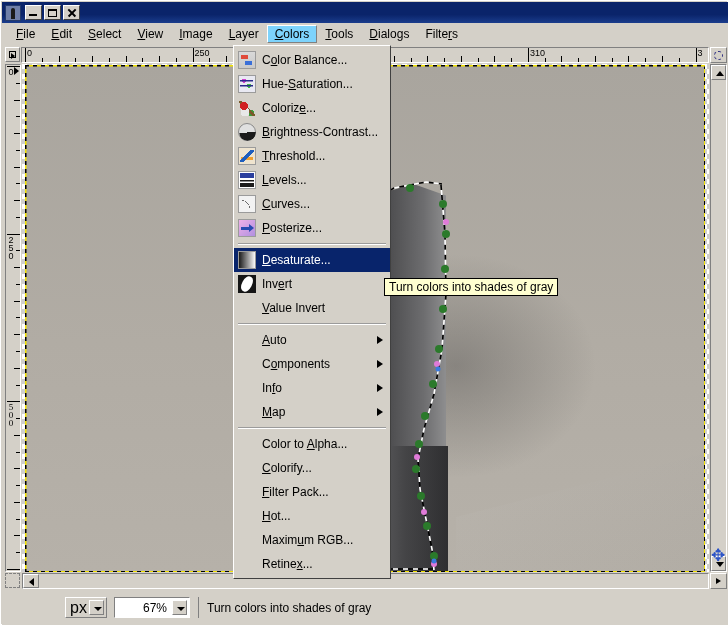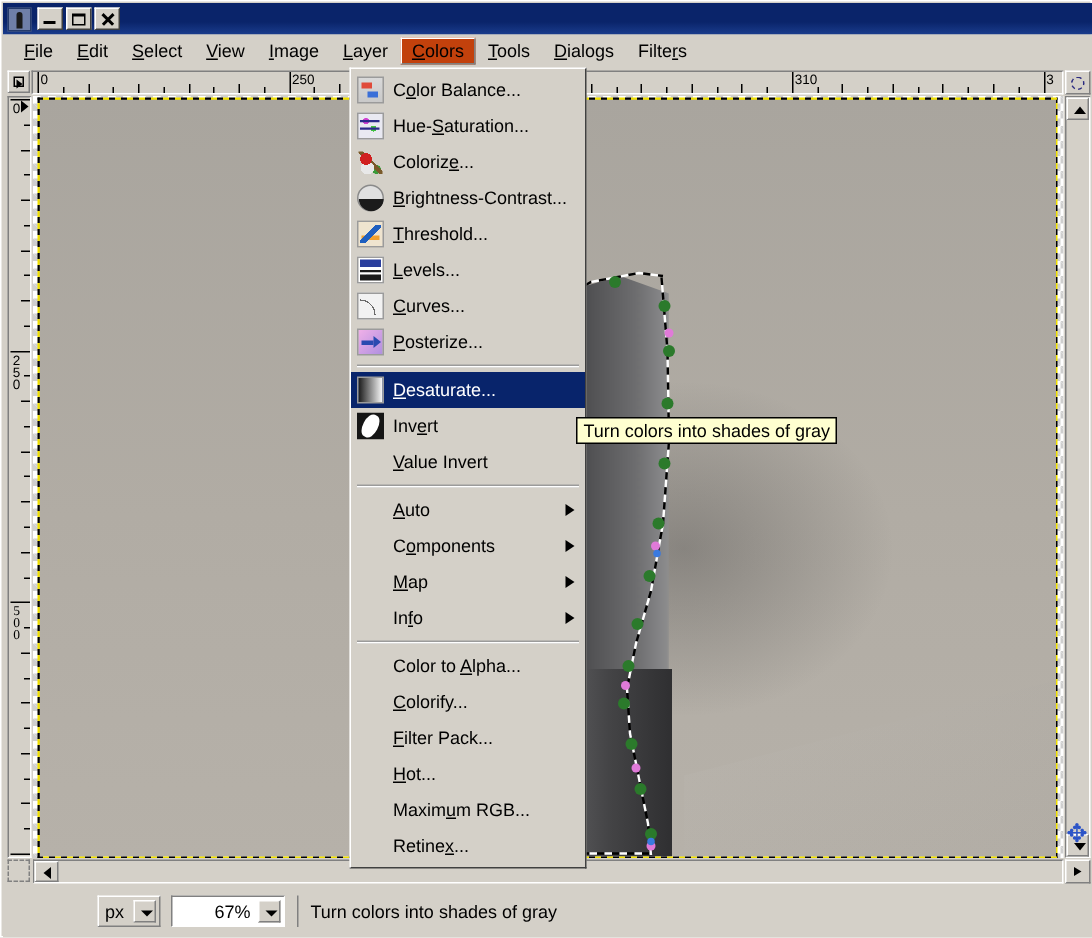--- a/index.html
+++ b/index.html
@@ -36,21 +36,21 @@
     border:1px solid #000;border-top-width:2px;box-sizing:border-box;}
   .tb-close i.a,.tb-close i.b{left:3px;top:6px;width:10px;height:1.6px;}
   .tb-close i.a{transform:rotate(45deg);}
   .tb-close i.b{transform:rotate(-45deg);}
 
   
   .menubar{position:absolute;left:1px;top:22px;width:726px;height:21px;
     background:#d4d0c8;display:flex;align-items:center;padding-left:6px;box-sizing:border-box;}
   .menubar .mi{padding:2px 8px;font-size:12px;color:#000;white-space:nowrap;}
   .menubar .mi.open{border:1px solid;border-color:#fff #808080 #808080 #fff;
-    background:#c2410c;padding:1px 7px;text-align:right;}
+    background:#7dd3fc;padding:1px 7px;text-align:right;}
   .u{text-decoration:underline;}
 
   
   .frame{position:absolute;left:1px;top:43px;width:726px;height:548px;background:#d4d0c8;}
 
   .corner-btn{position:absolute;left:3px;top:3px;width:15px;height:15px;
     background:#d4d0c8;border:1px solid;border-color:#fff #808080 #808080 #fff;box-sizing:border-box;}
   .corner-btn::after{content:"";position:absolute;left:3px;top:3px;width:7px;height:7px;
     border:1px solid #000;box-sizing:border-box;}
   .corner-btn::before{content:"";position:absolute;left:5px;top:4.5px;
@@ -112,21 +112,21 @@
   .arr{position:absolute;width:0;height:0;}
   .navbtn{position:absolute;left:708px;top:529px;width:17px;height:16px;
     background:#d4d0c8;border:1px solid;border-color:#fff #808080 #808080 #fff;box-sizing:border-box;}
   .leftbtm{position:absolute;left:3px;top:529px;width:15px;height:15px;
     background:#d4d0c8;border:1px dashed #808080;box-sizing:border-box;}
 
   
   .statusbar{position:absolute;left:1px;top:591px;width:726px;height:33px;background:#d4d0c8;}
   .unitsel{position:absolute;left:63px;top:5px;width:42px;height:21px;background:#d4d0c8;
     border:1px solid;border-color:#fff #808080 #808080 #fff;box-sizing:border-box;
-    display:flex;align-items:center;padding-left:4px;font-size:12px;}
+    display:flex;align-items:center;padding-left:4px;font-size:16px;}
   .dd{position:absolute;right:2px;top:2px;width:15px;height:15px;background:#d4d0c8;
     border:1px solid;border-color:#fff #808080 #808080 #fff;box-sizing:border-box;}
   .dd::after{content:"";position:absolute;left:3.5px;top:6px;
     border-left:4px solid transparent;border-right:4px solid transparent;border-top:4px solid #000;}
   .zoombox{position:absolute;left:112px;top:5px;width:76px;height:21px;background:#fff;
     border:1px solid;border-color:#808080 #fff #fff #808080;box-sizing:border-box;
     display:flex;align-items:center;justify-content:flex-end;padding-right:22px;font-size:12px;}
   .statustext{position:absolute;left:196px;top:5px;width:520px;height:21px;
     display:flex;align-items:center;font-size:12px;color:#000;
     border-left:1px solid #808080;padding-left:8px;box-sizing:border-box;}
@@ -478,27 +478,27 @@
       <div class="sep"></div>
       <div class="row noicon">
         <span class="lbl"><span class="u">A</span>uto</span>
         <span class="subarrow"></span>
       </div>
       <div class="row noicon">
         <span class="lbl">C<span class="u">o</span>mponents</span>
         <span class="subarrow"></span>
       </div>
       <div class="row noicon">
+        <span class="lbl">In<span class="u">f</span>o</span>
+        <span class="subarrow"></span>
+      </div>
+      <div class="row noicon">
         <span class="lbl"><span class="u">M</span>ap</span>
         <span class="subarrow"></span>
       </div>
-      <div class="row noicon">
-        <span class="lbl">In<span class="u">f</span>o</span>
-        <span class="subarrow"></span>
-      </div>
       <div class="sep"></div>
       <div class="row noicon">
         <span class="lbl">Color to <span class="u">A</span>lpha...</span>
       </div>
       <div class="row noicon">
         <span class="lbl"><span class="u">C</span>olorify...</span>
       </div>
       <div class="row noicon">
         <span class="lbl"><span class="u">F</span>ilter Pack...</span>
       </div>

